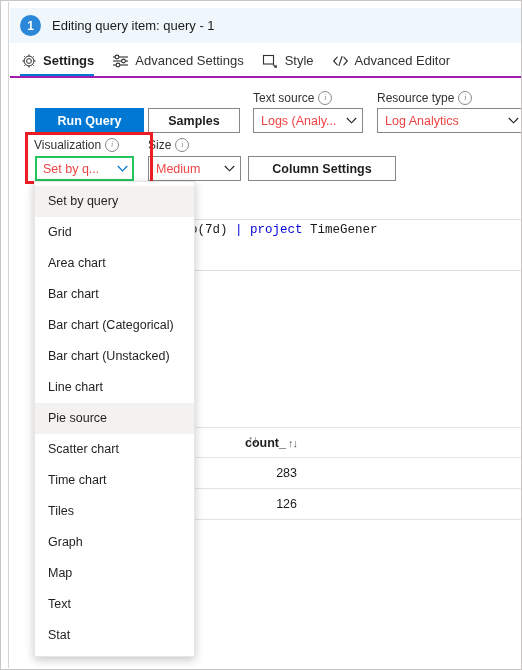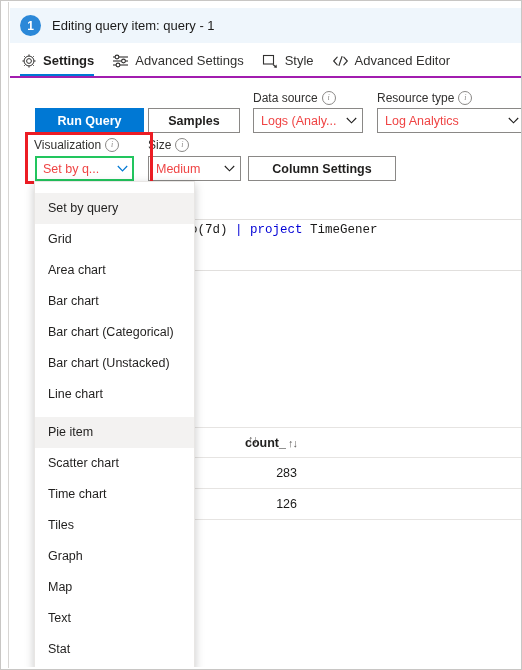--- a/index.html
+++ b/index.html
@@ -190,21 +190,21 @@
     padding:4px 0 5px 0;
     z-index:20;
   }
   .menu-item{
     height:31px;line-height:31px;
     padding-left:13px;
     font-size:12.5px;color:#201f1e;
     white-space:nowrap;cursor:pointer;
     box-sizing:border-box;
   }
-  .menu-item.hl{background:#f3f2f1;margin-top:7px;}
+  .menu-item.hl{background:#f3f2f1;}
 </style>
 </head>
 <body>
 
 <div class="screen">
   <div class="frame-outer"></div>
   <div class="frame-inner"></div>
 
   <div class="content">
 
@@ -263,21 +263,21 @@
               <polyline points="12.5,3 16.2,7 12.5,11"></polyline>
               <line x1="10.6" y1="2.2" x2="7.4" y2="11.8"></line>
             </g>
           </svg>
         </span>
         <span class="tlabel">Advanced Editor</span>
       </div>
     </div>
 
     <div class="field-label" id="lbl-datasource">
-      <span>Data source</span>
+      <span>Text source</span>
       <span class="info-icon">i</span>
     </div>
     <div class="field-label" id="lbl-resourcetype">
       <span>Resource type</span>
       <span class="info-icon">i</span>
     </div>
 
     <div class="btn primary" id="btn-run">Run Query</div>
     <div class="btn" id="btn-samples">Samples</div>
 
@@ -358,21 +358,21 @@
     <div style="position:absolute;left:238px;top:430px;font-size:11px;letter-spacing:-1px;color:#605e5c;">↑↓</div>
 
     <div class="menu">
       <div class="menu-item hl">Set by query</div>
       <div class="menu-item">Grid</div>
       <div class="menu-item">Area chart</div>
       <div class="menu-item">Bar chart</div>
       <div class="menu-item">Bar chart (Categorical)</div>
       <div class="menu-item">Bar chart (Unstacked)</div>
       <div class="menu-item">Line chart</div>
-      <div class="menu-item hl">Pie item</div>
+      <div class="menu-item hl">Pie source</div>
       <div class="menu-item">Scatter chart</div>
       <div class="menu-item">Time chart</div>
       <div class="menu-item">Tiles</div>
       <div class="menu-item">Graph</div>
       <div class="menu-item">Map</div>
       <div class="menu-item">Text</div>
       <div class="menu-item">Stat</div>
     </div>
 
     <div class="redbox" id="redbox-visualization"></div>

